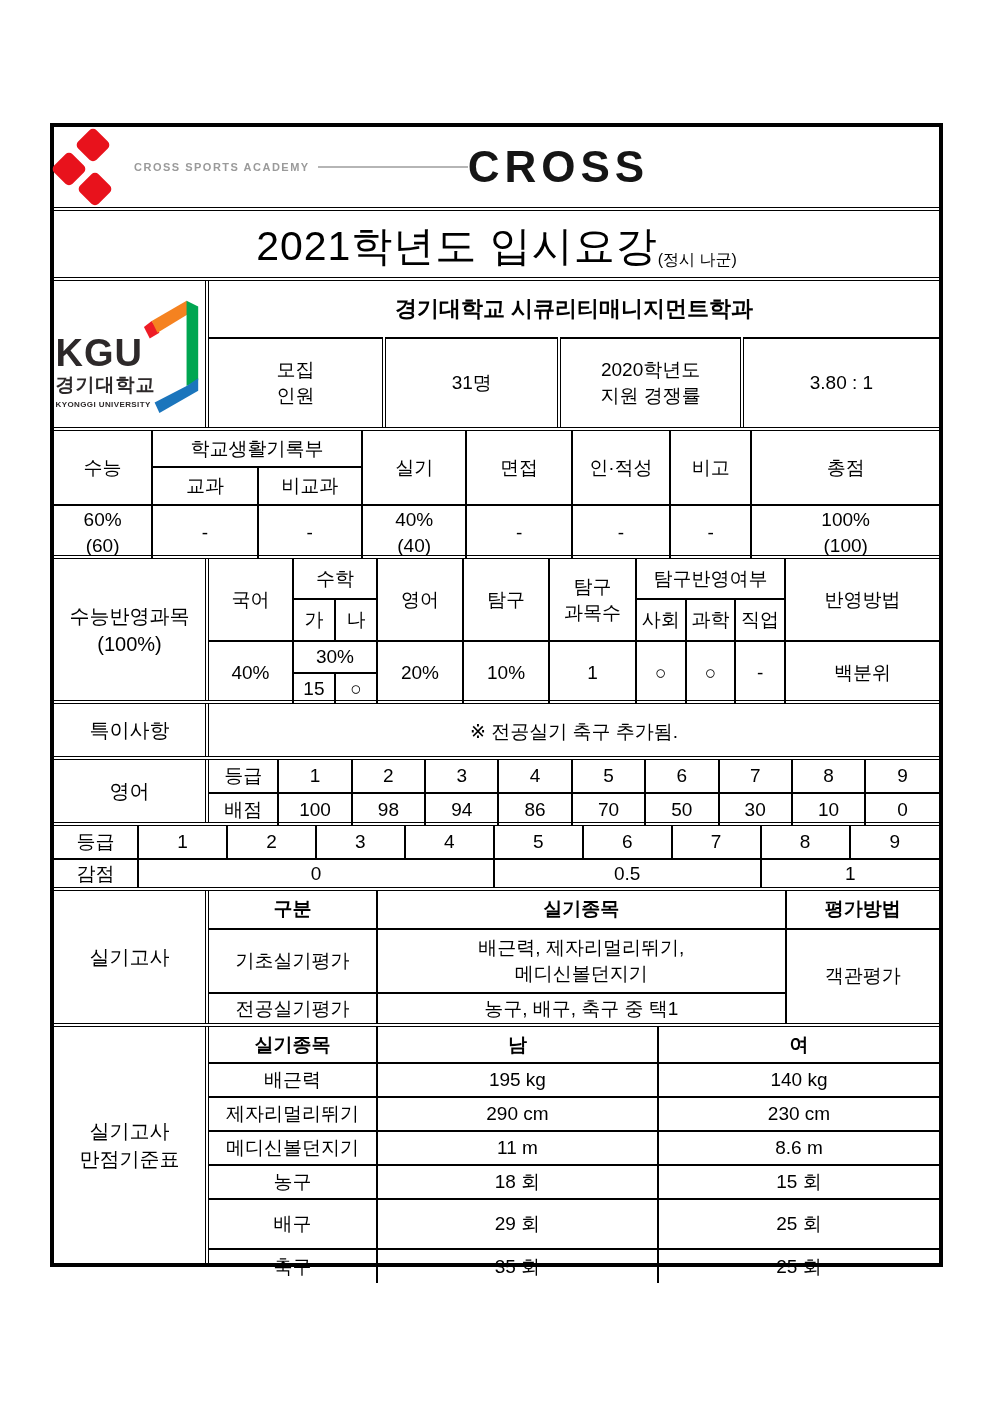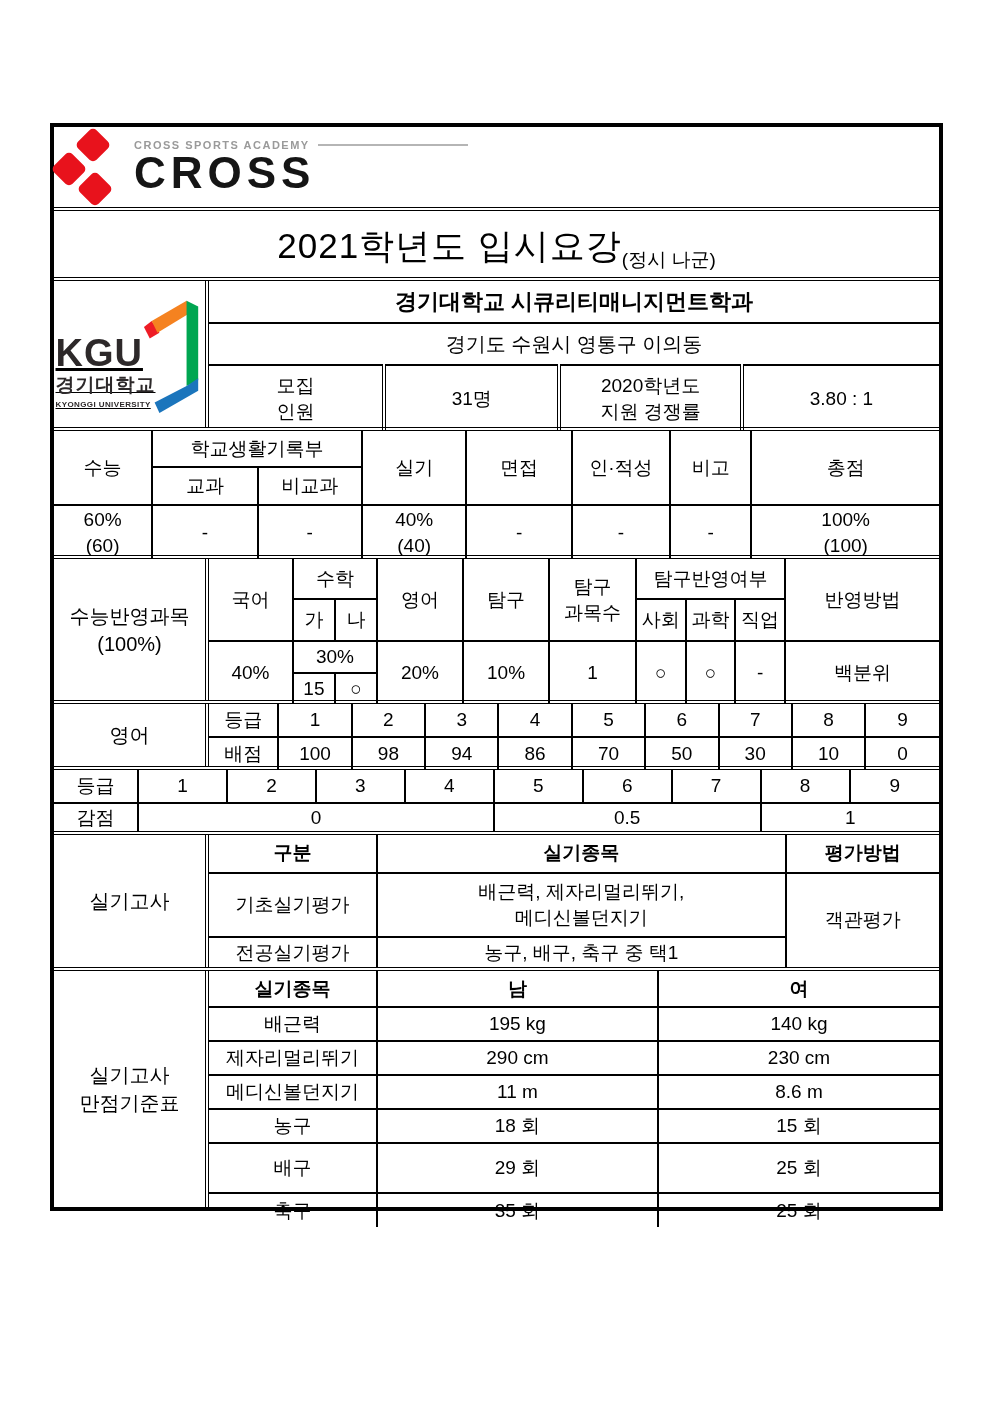--- a/index.html
+++ b/index.html
@@ -40,34 +40,34 @@
 
   
   .logo-row { height: 80px; display: flex; align-items: center; justify-content: center; }
   .cross-logo { display: flex; align-items: center; }
   .diamonds { position: relative; width: 72px; height: 74px; margin-right: 8px; }
   .diamond { position: absolute; width: 26px; height: 26px; border-radius: 5px;
              transform: rotate(45deg); background: #e8121c; }
   .d1 { left: 26px; top: 2px; }
   .d2 { left: 2px;  top: 26px; }
   .d3 { left: 28px; top: 46px; }
-  .brand-col { display: flex; flex-direction: column; }
+  .brand-col { display: flex; flex-direction: row; }
   .academy-row { display: flex; align-items: center; gap: 8px; }
   .academy-text { font-size: 11px; font-weight: bold; letter-spacing: 1.5px; color: #9a9a9a; }
   .academy-line { width: 150px; height: 2px; background: #b5b5b5; }
   .brand-text { font-size: 44px; font-weight: 900; letter-spacing: 5px; color: #151515; line-height: 1.0; }
 
   
   .title-row { height: 70px; display: flex; align-items: center; justify-content: center; }
-  .title-main { font-size: 35px; letter-spacing: 1px; text-align: right; }
-  .title-sub { font-size: 19px; margin-top: 28px; }
+  .title-main { font-size: 41px; letter-spacing: 1px; text-align: right; }
+  .title-sub { font-size: 16px; margin-top: 28px; }
 
   
   .kgu-cell { flex: 0 0 155px; width: 155px; border-right: 4px double #000;
-              display: flex; align-items: center; justify-content: center; text-decoration: underline; }
+              display: flex; align-items: center; justify-content: center; }
   .kgu-inner { display: flex; align-items: center; }
   .kgu-texts { display: flex; flex-direction: column; align-items: flex-start; z-index: 2; }
   .kgu-abbr { font-size: 38px; font-weight: 800; color: #2d292a; letter-spacing: 1px; line-height: 1; margin-top: 34px; }
   .kgu-kr { font-size: 19px; font-weight: 800; color: #2d292a; letter-spacing: 1px; }
   .kgu-en { font-size: 8px; font-weight: 800; color: #2d292a; letter-spacing: 0.4px; margin-top: 2px; }
   .kgu-frame { margin-left: -14px; }
 
   
   .h-s1 { height: 80px; } .h-s2 { height: 70px; }
   .h-s3 { height: 150px; } .h-s4 { height: 128px; }
@@ -127,23 +127,20 @@
         <colgroup>
             <col style="width:24%">
             <col style="width:24%">
             <col style="width:25%">
             <col style="width:27%">
           </colgroup>
         <tbody>
             <tr style="height:42px">
           <td colspan="4" class="bold" style="font-size:22px">경기대학교 시큐리티매니지먼트학과</td>
         </tr>
-        <tr style="height:42px">
-          <td colspan="4" style="font-size:20px">경기도 수원시 영통구 이의동</td>
-        </tr>
         <tr style="height:66px">
           <td>모집
 인원</td>
           <td class="dbl-l">31명</td>
           <td class="dbl-l">2020학년도
 지원 경쟁률</td>
           <td class="dbl-l">3.80 : 1</td>
         </tr>
       </tbody>
         </table>
@@ -243,20 +240,32 @@
         </tr>
         <tr style="height:31px">
           <td>15</td>
           <td>○</td>
         </tr>
       </tbody>
         </table>
     </div>
   </div>
 
+  <div class="sec h-s6">
+    <div class="sec-label">특이사항</div>
+    <div class="sec-body">
+      <table class="grid">
+        <tbody>
+            <tr style="height:56px">
+          <td class="left">※  전공실기  축구  추가됨.</td>
+        </tr>
+      </tbody>
+        </table>
+    </div>
+  </div>
 
   <div class="sec h-s7">
     <div class="sec-label">영어</div>
     <div class="sec-body">
       <table class="grid">
         <colgroup>
           <col style="width:9.5%">
             <col style="width:10.05%">
             <col style="width:10.05%">
             <col style="width:10.05%">

